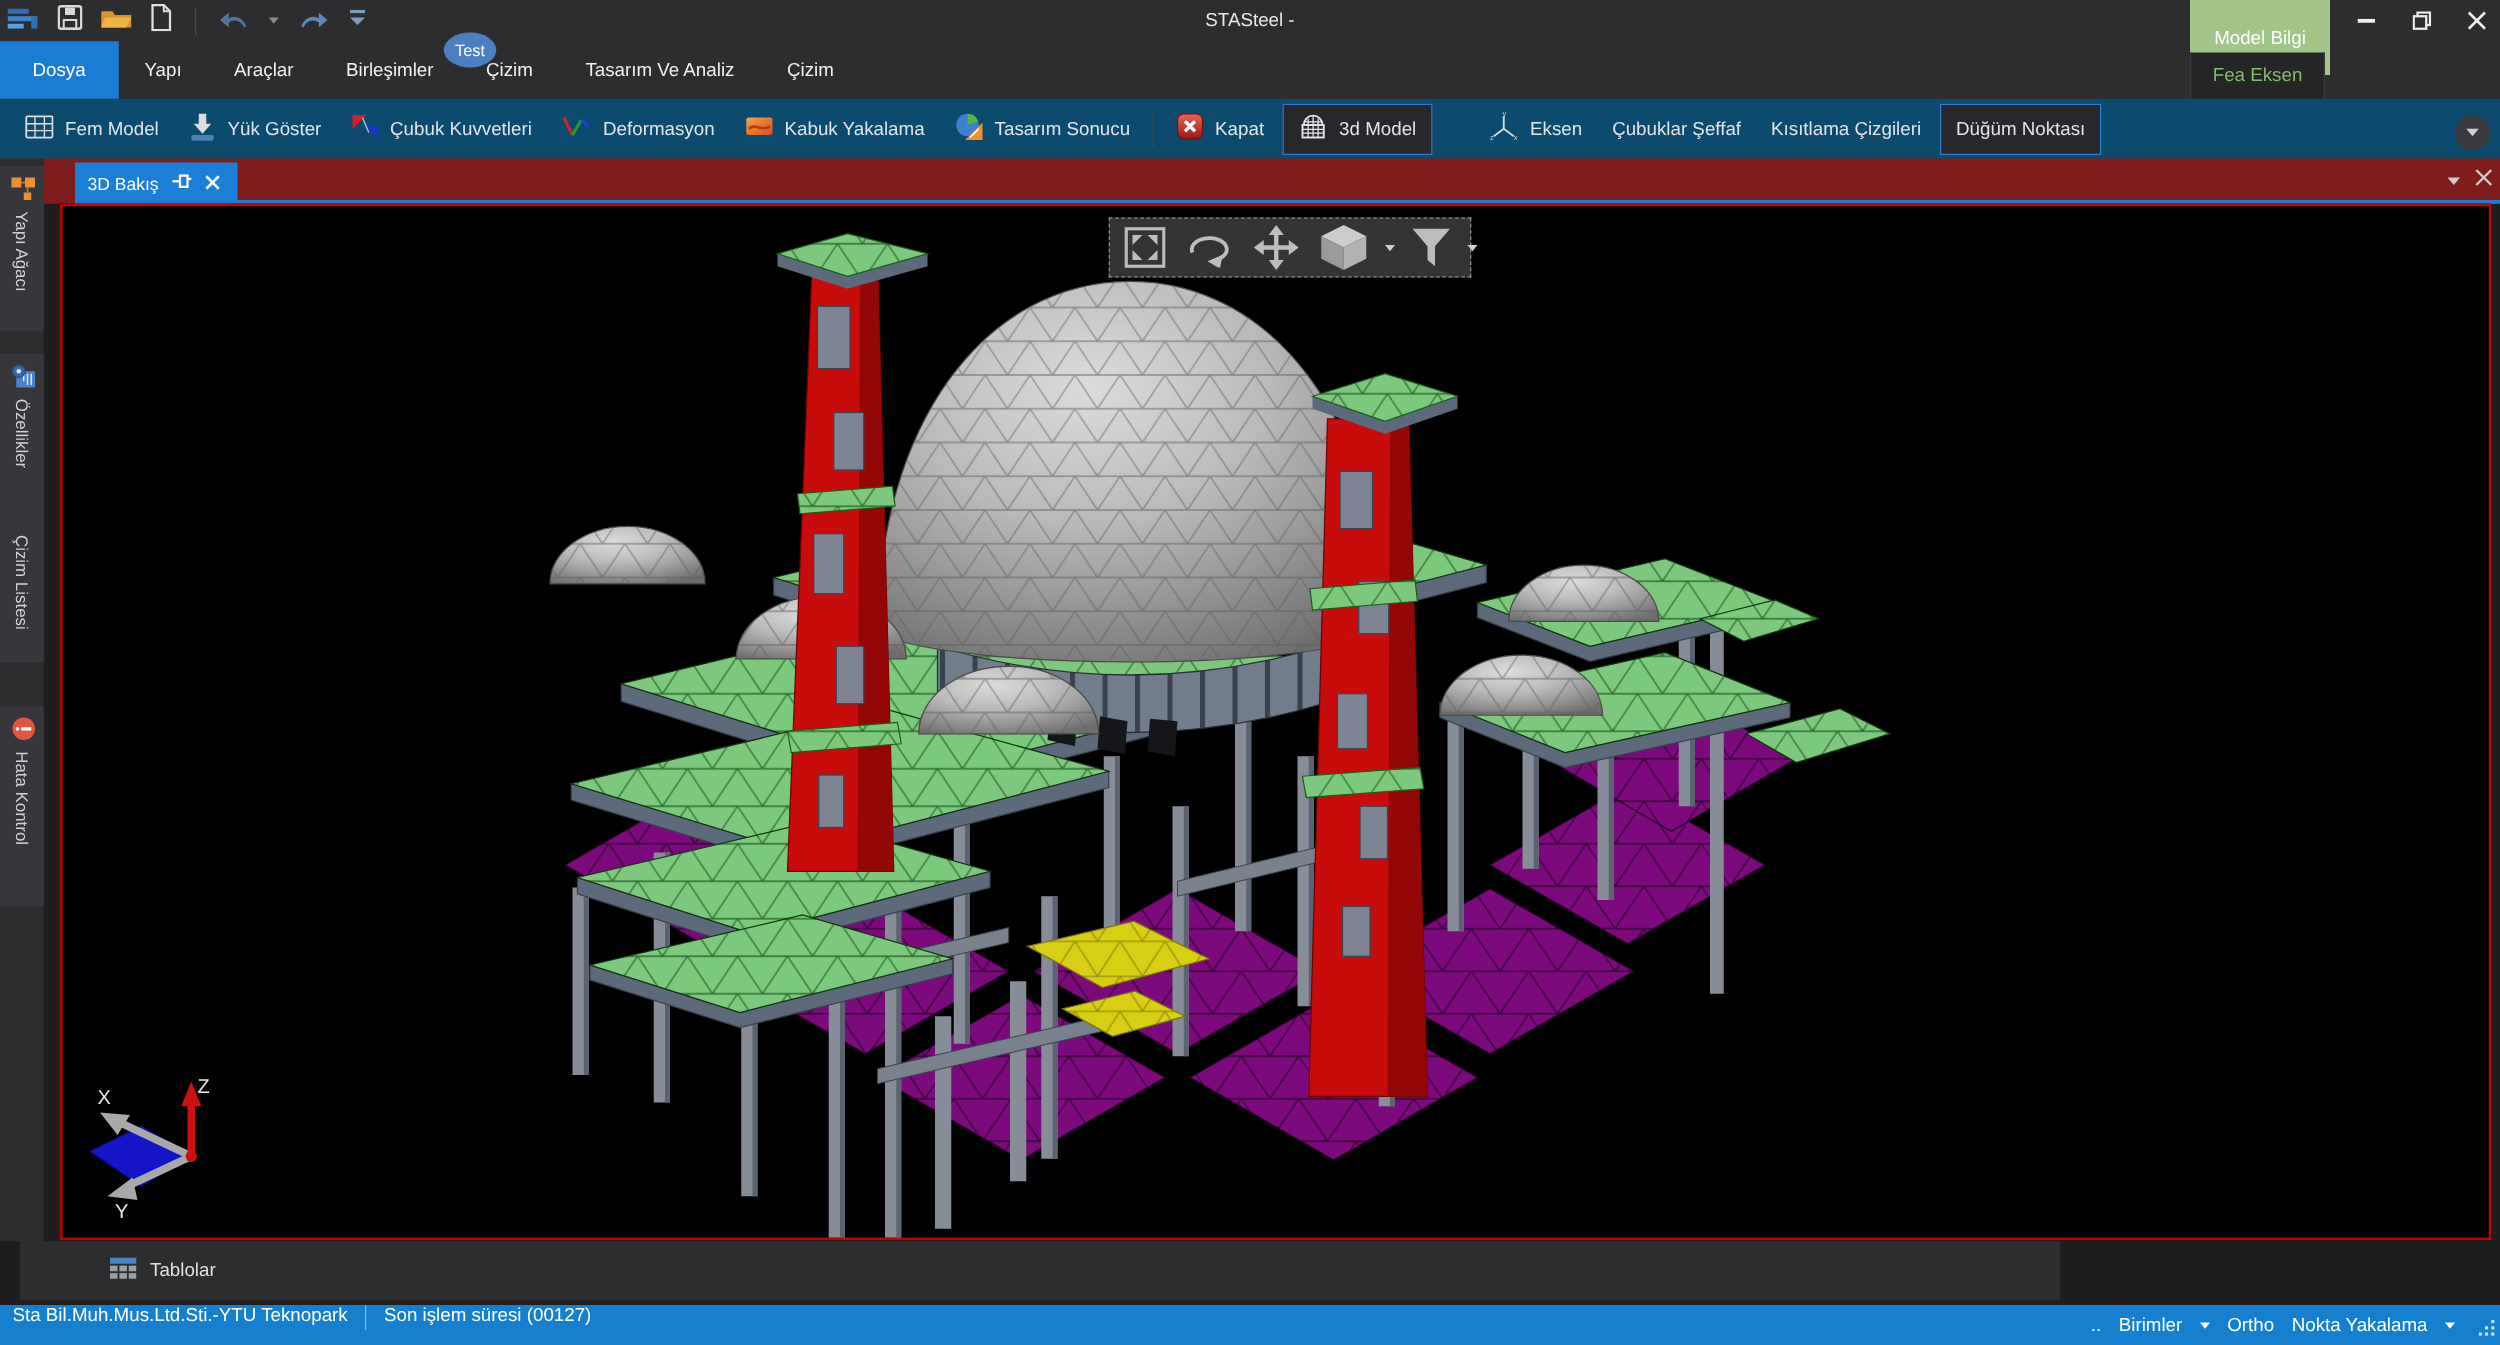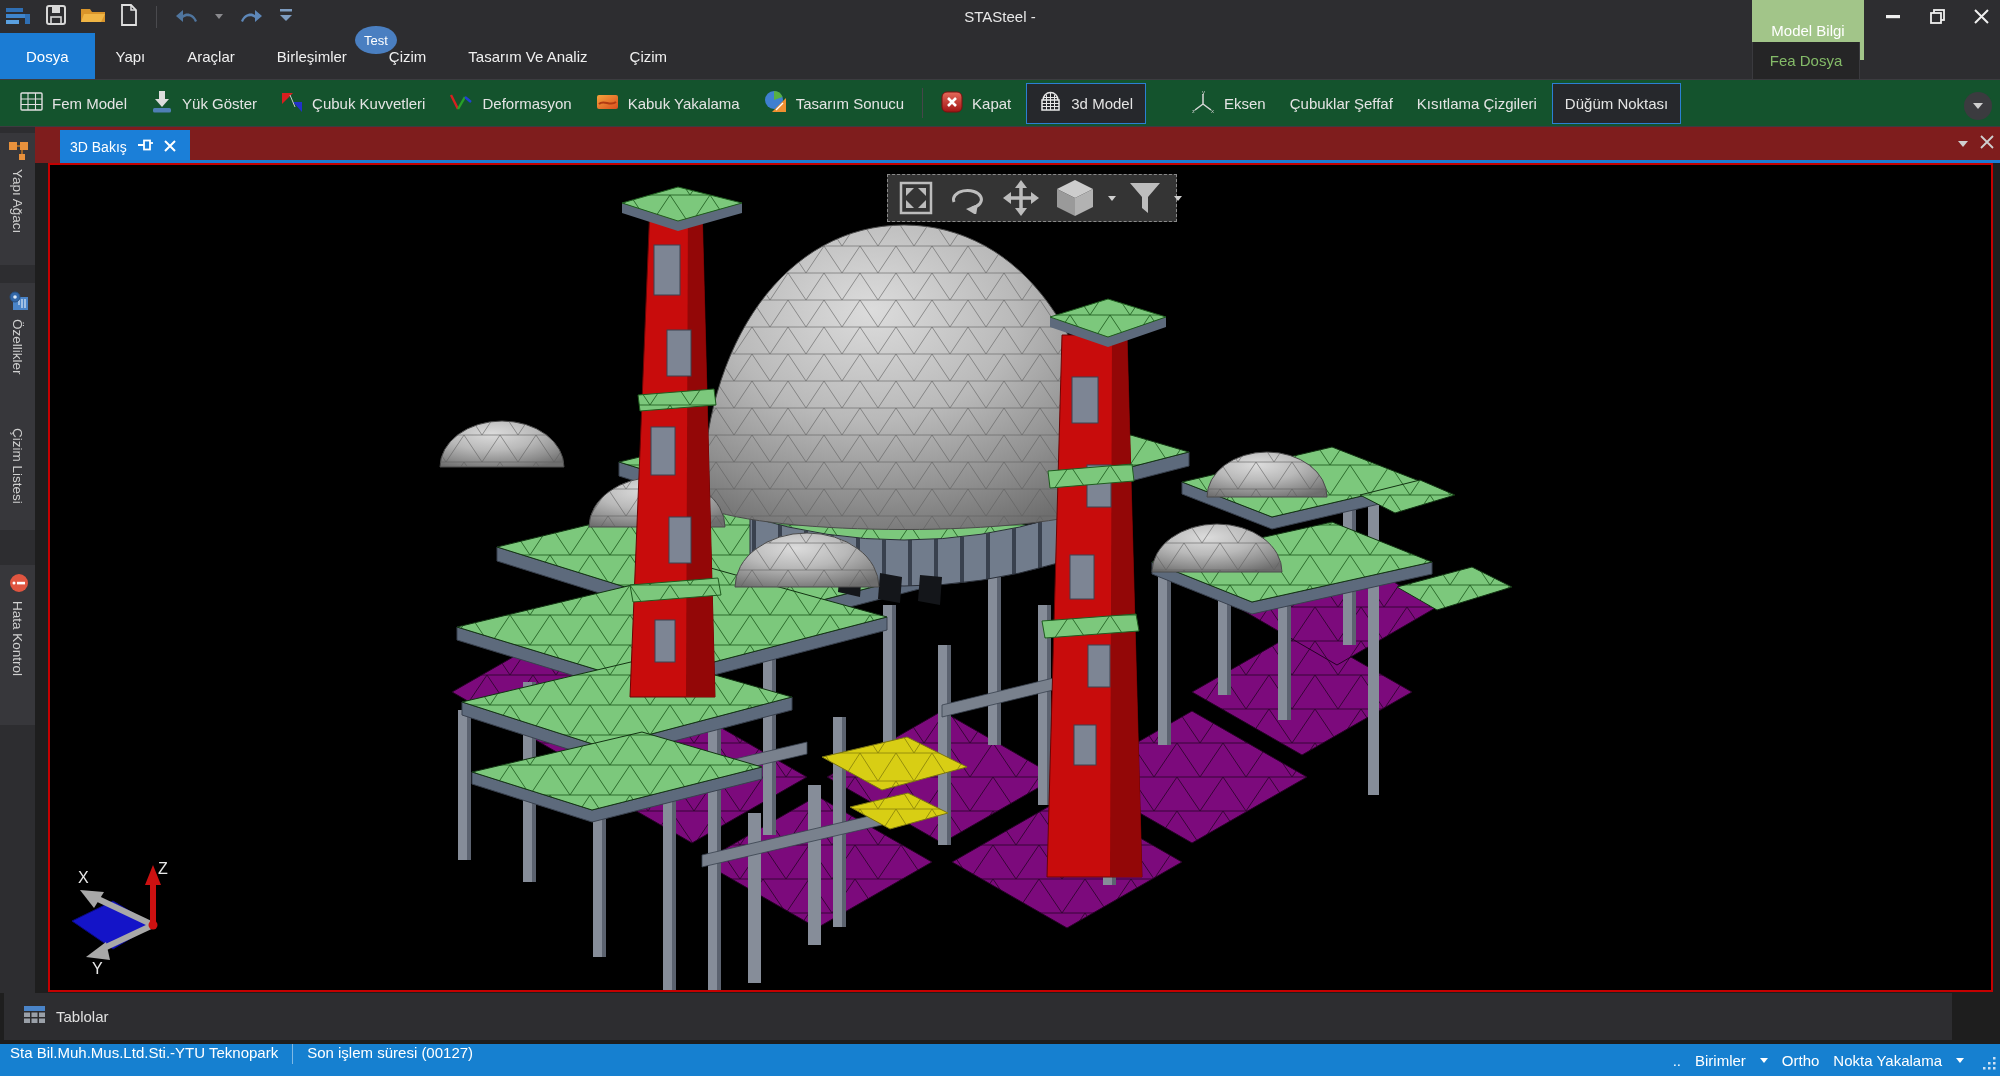--- a/index.html
+++ b/index.html
@@ -16,21 +16,21 @@
   .model-bilgi { position:absolute; left:1752px; top:0; width:112px; height:60px; background:#a2c589; color:#fff; font-size:15px; display:flex; align-items:center; justify-content:center; z-index:5; }
   .fea-tab { position:absolute; left:1752px; top:42px; width:108px; height:38px; background:#252526; border:1px solid #3a3a3e; border-top:none; color:#84bb68; font-size:15px; display:flex; align-items:center; justify-content:center; z-index:5; }
 
   
   .menubar { position:absolute; left:0; top:33px; width:2000px; height:47px; background:#2d2d30; display:flex; align-items:stretch; border-bottom:1px solid #3c3c40; }
   .menu-tab { padding:0 21px; display:flex; align-items:center; color:#f0f0f0; font-size:15px; cursor:default; }
   .menu-tab.active { background:#1b7cd4; color:#fff; padding:0 26px; }
   .test-badge { position:absolute; left:355px; top:26px; width:42px; height:28px; background:#4a7fc1; border-radius:50%; color:#ffffff; font-size:13px; display:flex; align-items:center; justify-content:center; z-index:7; }
 
   
-  .toolbar { position:absolute; left:0; top:80px; width:2000px; height:47px; background:#14532d; border-bottom:1px solid #3c3c40; display:flex; align-items:center; padding-left:8px; }
+  .toolbar { position:absolute; left:0; top:80px; width:2000px; height:47px; background:#0c4a6e; border-bottom:1px solid #3c3c40; display:flex; align-items:center; padding-left:8px; }
   .tool-btn { display:flex; align-items:center; gap:9px; padding:0 12px; height:47px; color:#e4e4e4; font-size:15px; white-space:nowrap; }
   .tool-btn.boxed { height:41px; border:1px solid #2b7fd4; background:#26282c; margin:0 3px; }
   .tool-sep { width:1px; height:30px; background:#46464a; margin:0 6px; }
   .tool-drop { position:absolute; right:8px; top:92px; width:28px; height:28px; border-radius:50%; background:#3b3b3f; display:flex; align-items:center; justify-content:center; }
   .ml30 { margin-left:30px; }
 
   
   .tabstrip { position:absolute; left:35px; top:127px; width:1965px; height:36px; background:#7f1d1d; }
   .tab-underline { position:absolute; left:25px; bottom:0; right:0; height:3px; background:#1b7cd4; }
   .doc-tab { position:absolute; left:25px; top:3px; width:130px; height:33px; background:#1b7fd8; color:#fff; font-size:14px; display:flex; align-items:center; padding:0 10px; gap:10px; }
@@ -44,21 +44,21 @@
   
   .viewport { position:absolute; left:48px; top:163px; width:1945px; height:829px; background:#000; border:2px solid #c40000; }
   .vp-toolbar { position:absolute; left:837px; top:9px; width:290px; height:48px; background:#343434; border:1px dashed #8a8a8a; display:flex; align-items:center; padding:0 8px; gap:10px; }
   .vp-btn { display:flex; align-items:center; justify-content:center; padding:2px; }
   .caret { width:0; height:0; border-left:5px solid transparent; border-right:5px solid transparent; border-top:6px solid #cfcfcf; display:inline-block; }
   .caret.small { border-left-width:4px; border-right-width:4px; border-top-width:5px; }
   .axis-triad { position:absolute; left:8px; top:694px; }
   .scene { position:absolute; left:0; top:0; }
 
   
-  .tables-bar { position:absolute; left:4px; top:993px; width:1948px; height:47px; background:#2d2d30; display:flex; align-items:center; padding-left:20px; gap:10px; color:#e0e0e0; font-size:15px; }
+  .tables-bar { position:absolute; left:16px; top:993px; width:1632px; height:47px; background:#2d2d30; display:flex; align-items:center; padding-left:72px; gap:10px; color:#e0e0e0; font-size:15px; }
 
   
   .statusbar { position:absolute; left:0; top:1044px; width:2000px; height:32px; background:#1680d0; color:#fff; font-size:15px; }
   .status-left { position:absolute; left:10px; top:0; height:32px; display:flex; gap:14px; }
   .status-sep { width:1px; height:20px; background:rgba(255,255,255,.45); }
   .status-right { position:absolute; right:36px; top:0; height:32px; display:flex; align-items:center; gap:14px; }
   .statusbar .caret { border-top-color:#fff; }
   .grip { position:absolute; right:4px; bottom:3px; }
 </style>
 </head>
@@ -113,21 +113,21 @@
             <rect x="1" y="4" width="10" height="10" fill="#2d2d30" stroke="#efefef" stroke-width="1.8"></rect>
           </svg>
         </span>
       <span class="win-btn">
           <svg width="15" height="15">
             <path d="M1,1 L14,14 M14,1 L1,14" stroke="#efefef" stroke-width="2"></path>
           </svg>
         </span>
     </div>
     <div class="model-bilgi">Model Bilgi</div>
-    <div class="fea-tab">Fea Dosya</div>
+    <div class="fea-tab">Fea Eksen</div>
   </div>
 
   <div class="menubar">
     <div class="menu-tab active">Dosya</div>
     <div class="menu-tab">Yapı</div>
     <div class="menu-tab">Araçlar</div>
     <div class="menu-tab">Birleşimler</div>
     <div class="menu-tab">Çizim</div>
     <div class="menu-tab">Tasarım Ve Analiz</div>
     <div class="menu-tab">Çizim</div>

